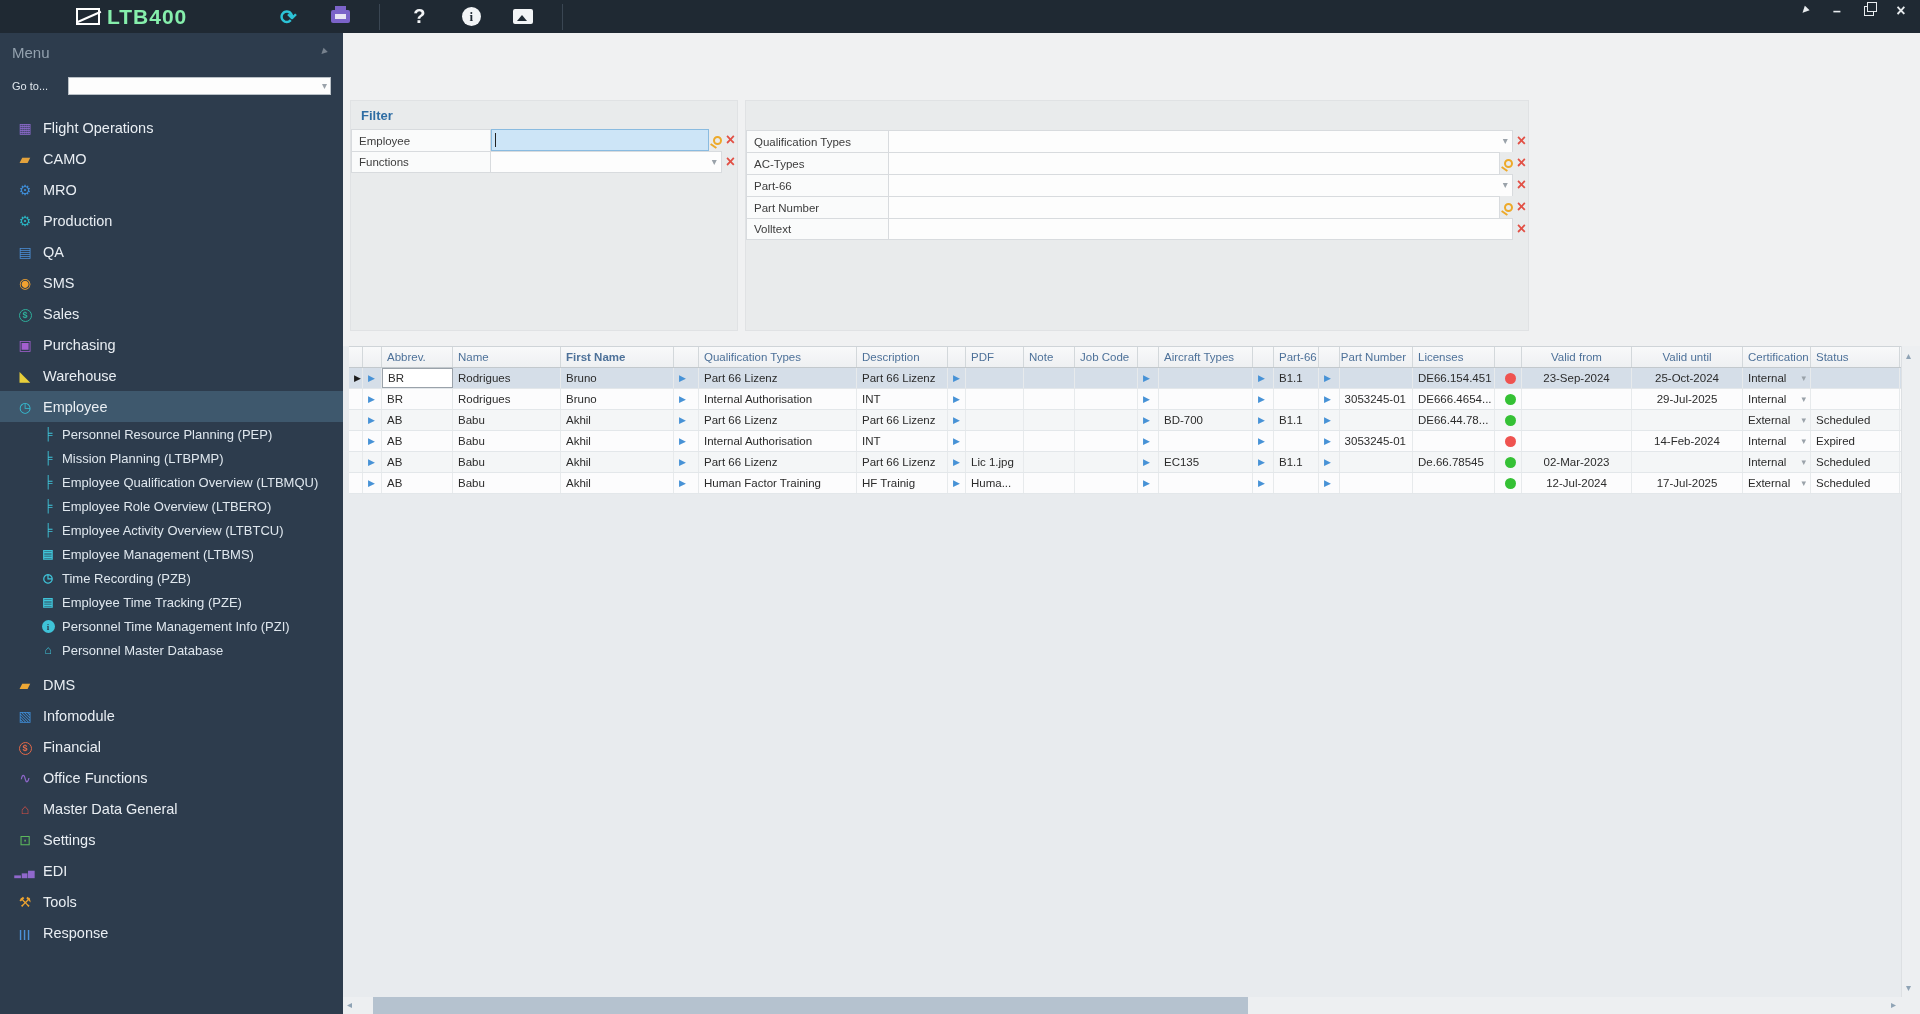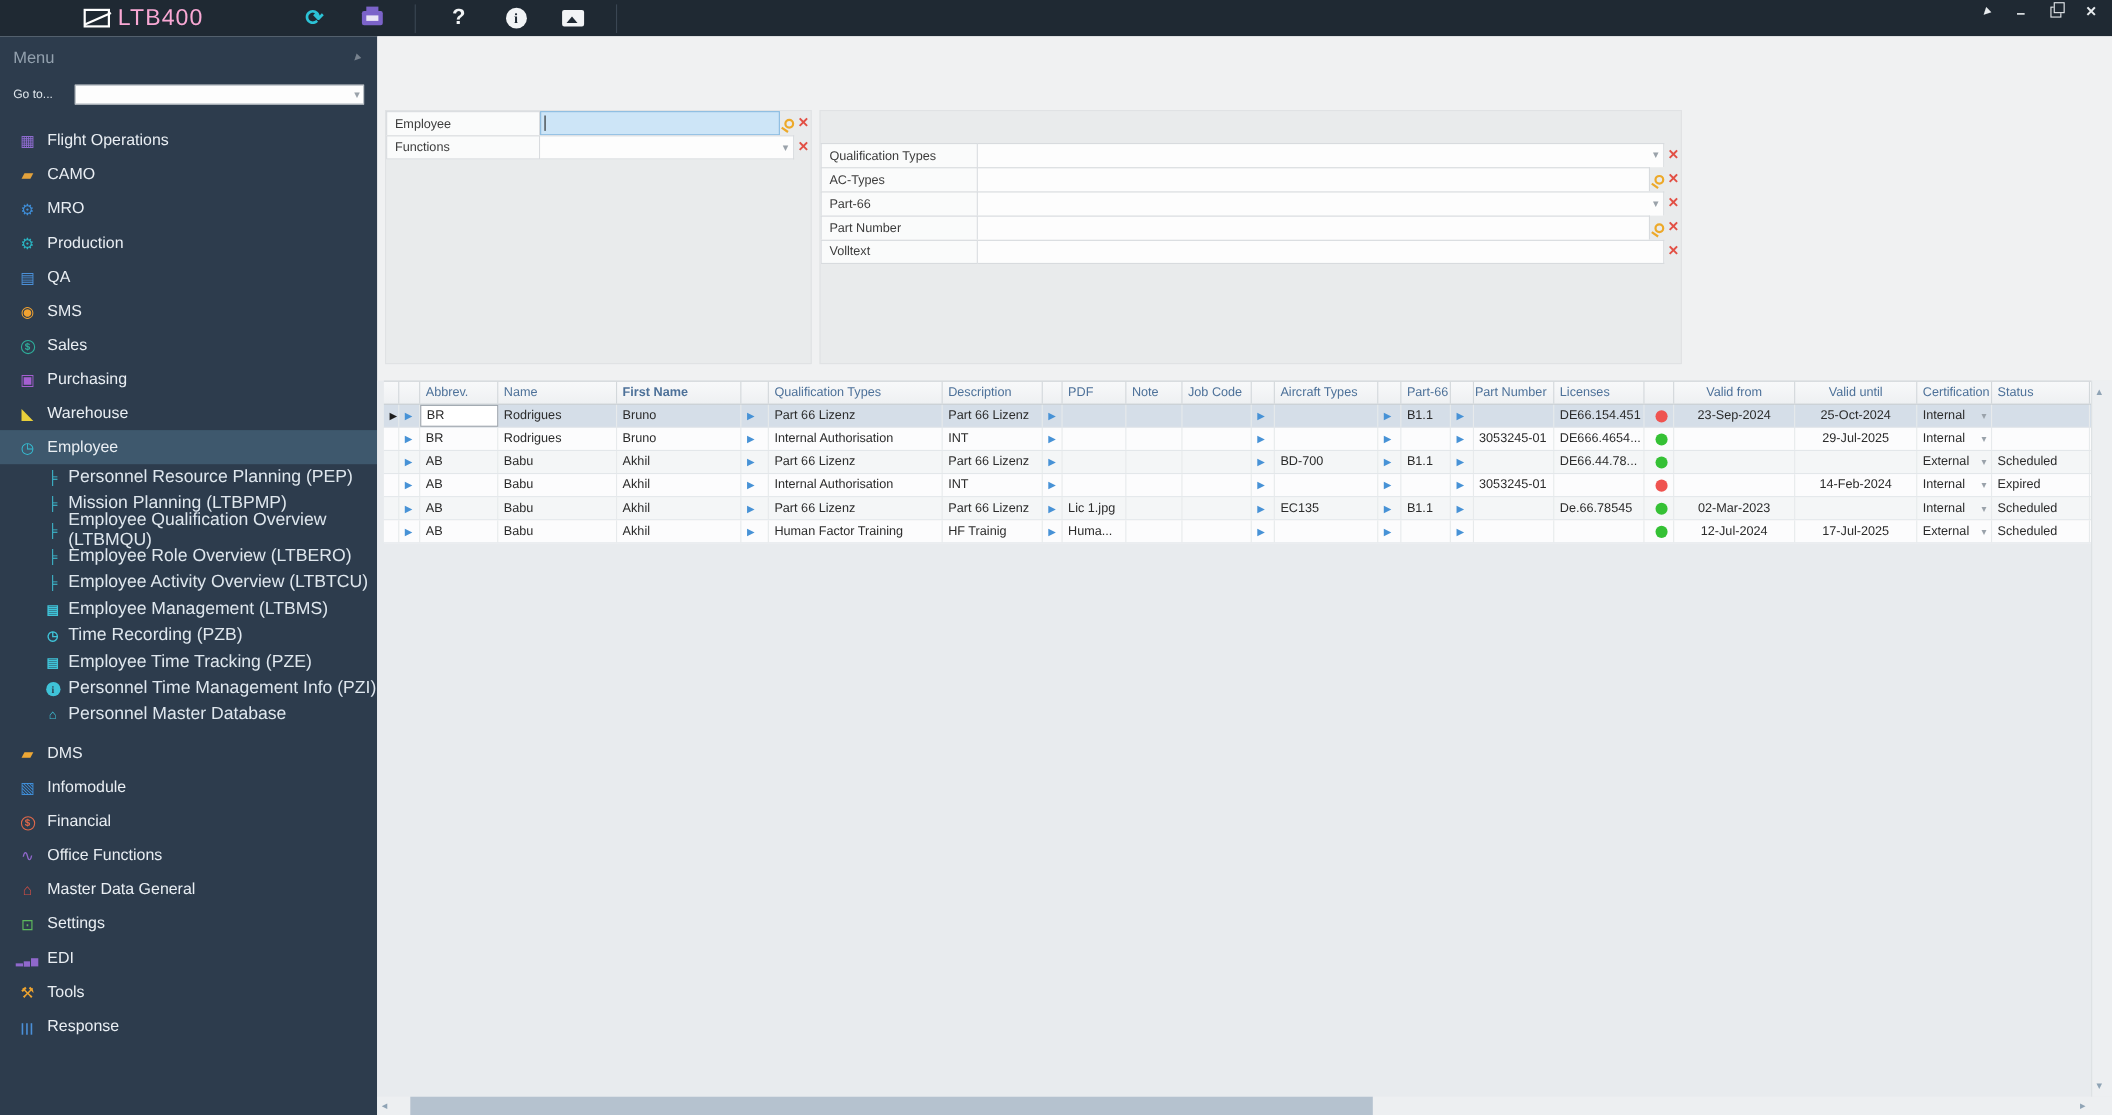--- a/index.html
+++ b/index.html
@@ -4,21 +4,21 @@
 <style>
   * { margin:0; padding:0; box-sizing:border-box; }
   html,body { width:1920px; height:1014px; overflow:hidden; font-family:"Liberation Sans", sans-serif; }
   .app { position:relative; width:1920px; height:1014px; background:#f0f1f2; }
 
   
   .topbar { position:absolute; left:0; top:0; width:1920px; height:33px; background:#1f2933; display:flex; align-items:center; }
   .logo { display:flex; align-items:center; gap:7px; margin-left:76px; }
   .logo-box { width:24px; height:17px; border:2px solid #fff; position:relative; }
   .logo-box i { position:absolute; left:-2px; top:6px; width:26px; height:2px; background:#fff; transform:rotate(-24deg); }
-  .logo-text { color:#f9a8d4; font-size:21px; font-weight:normal; letter-spacing:1px; }
+  .logo-text { color:#86efac; font-size:21px; font-weight:bold; letter-spacing:1px; }
   .tb-icons { display:flex; align-items:center; margin-left:88px; gap:26px; }
   .tb-btn { display:inline-flex; align-items:center; justify-content:center; width:26px; height:26px; cursor:pointer; }
   .refresh { color:#2cc3d7; font-size:20px; font-weight:bold; }
   .printer { width:19px; height:13px; background:#7b63c9; border-radius:2px; position:relative; }
   .printer:before { content:""; position:absolute; left:4px; top:-4px; width:11px; height:5px; background:#7b63c9; }
   .printer:after  { content:""; position:absolute; left:4px; top:4px; width:11px; height:5px; background:#e8e4f4; }
   .help { color:#f2f4f6; font-size:20px; font-weight:bold; }
   .infoc { width:19px; height:19px; border-radius:50%; background:#f2f4f6; color:#1f2933; font-size:13px; font-weight:bold; display:flex; align-items:center; justify-content:center; font-family:"Liberation Serif", serif; }
   .imgic { width:20px; height:15px; border:2px solid #f2f4f6; border-radius:2px; position:relative; background:#f2f4f6; }
   .imgic i { position:absolute; left:2px; bottom:1px; width:0; height:0; border-left:5px solid transparent; border-right:5px solid transparent; border-bottom:6px solid #1f2933; }
@@ -39,21 +39,21 @@
   .goto-label { font-size:11px; color:#dfe6ec; width:56px; }
   .goto-select { flex:1; height:18px; background:#fdfdfd; border:1px solid #b9c0c6; position:relative; cursor:pointer; }
   .goto-select .chev { position:absolute; right:3px; top:2px; color:#9aa2aa; font-size:10px; }
   #menu-items { margin-top:17px; }
   .menu-item { height:31px; display:flex; align-items:center; padding-left:12px; cursor:pointer; font-size:14.5px; }
   .menu-item.selected { background:#3e586d; }
   .mi-icon { width:26px; text-align:center; font-size:14px; flex:none; }
   .mi-label { margin-left:5px; color:#e9eef3; }
   .submenu-item { height:24px; display:flex; align-items:center; padding-left:38px; cursor:pointer; font-size:13.5px; }
   .sub-icon { width:20px; text-align:center; font-size:12px; color:#3fc3d8; font-weight:bold; flex:none; }
-  .submenu-item .mi-label { margin-left:4px; color:#dfe7ee; font-size:16px; }
+  .submenu-item .mi-label { margin-left:4px; color:#dfe7ee; font-size:13px; }
   .submenu-wrap { margin-bottom:7px; }
   .circle-ic { display:inline-flex; width:13px; height:13px; border-radius:50%; align-items:center; justify-content:center; font-size:9px; font-weight:bold; border:1.5px solid currentColor; margin:0 auto; }
   .filled-circle { display:inline-flex; width:13px; height:13px; border-radius:50%; align-items:center; justify-content:center; font-size:9px; font-weight:bold; background:#3fc3d8; color:#2d3c4d !important; font-family:"Liberation Serif",serif; }
   .bars { letter-spacing:1px; font-weight:bold; font-size:11px; }
 
   
   .main { position:absolute; left:343px; top:33px; width:1577px; height:981px; background:#f0f1f2; }
   .tabstrip { position:absolute; left:0; top:0; width:100%; height:34px; background:#1f2933; }
   .doc-tab { position:absolute; left:2px; top:4px; height:30px; background:#1470a4; color:#fff; display:flex; align-items:center; padding:0 14px; font-size:13px; cursor:pointer; }
   .tab-close { margin-left:12px; font-size:12px; font-weight:bold; color:#d8e6f0; cursor:pointer; }
@@ -281,20 +281,21 @@
         <div class="menu-item">
           <span class="mi-icon" style="color: rgb(75, 144, 216);"><span class="bars">|||</span></span>
           <span class="mi-label">Response</span>
         </div>
       </div>
   </div>
 
   <div class="main">
 
     <div class="panel panel1">
+      <div class="filter-title">Filter</div>
       <div id="filter-left-rows">
           <div class="f-row">
             <div class="f-label">Employee</div>
             <div class="f-field focused">
               <span class="caret"></span>
               <span></span>
             </div>
             <div class="f-icons">
               <span class="mag"></span>
               <span class="clear-x">×</span>

